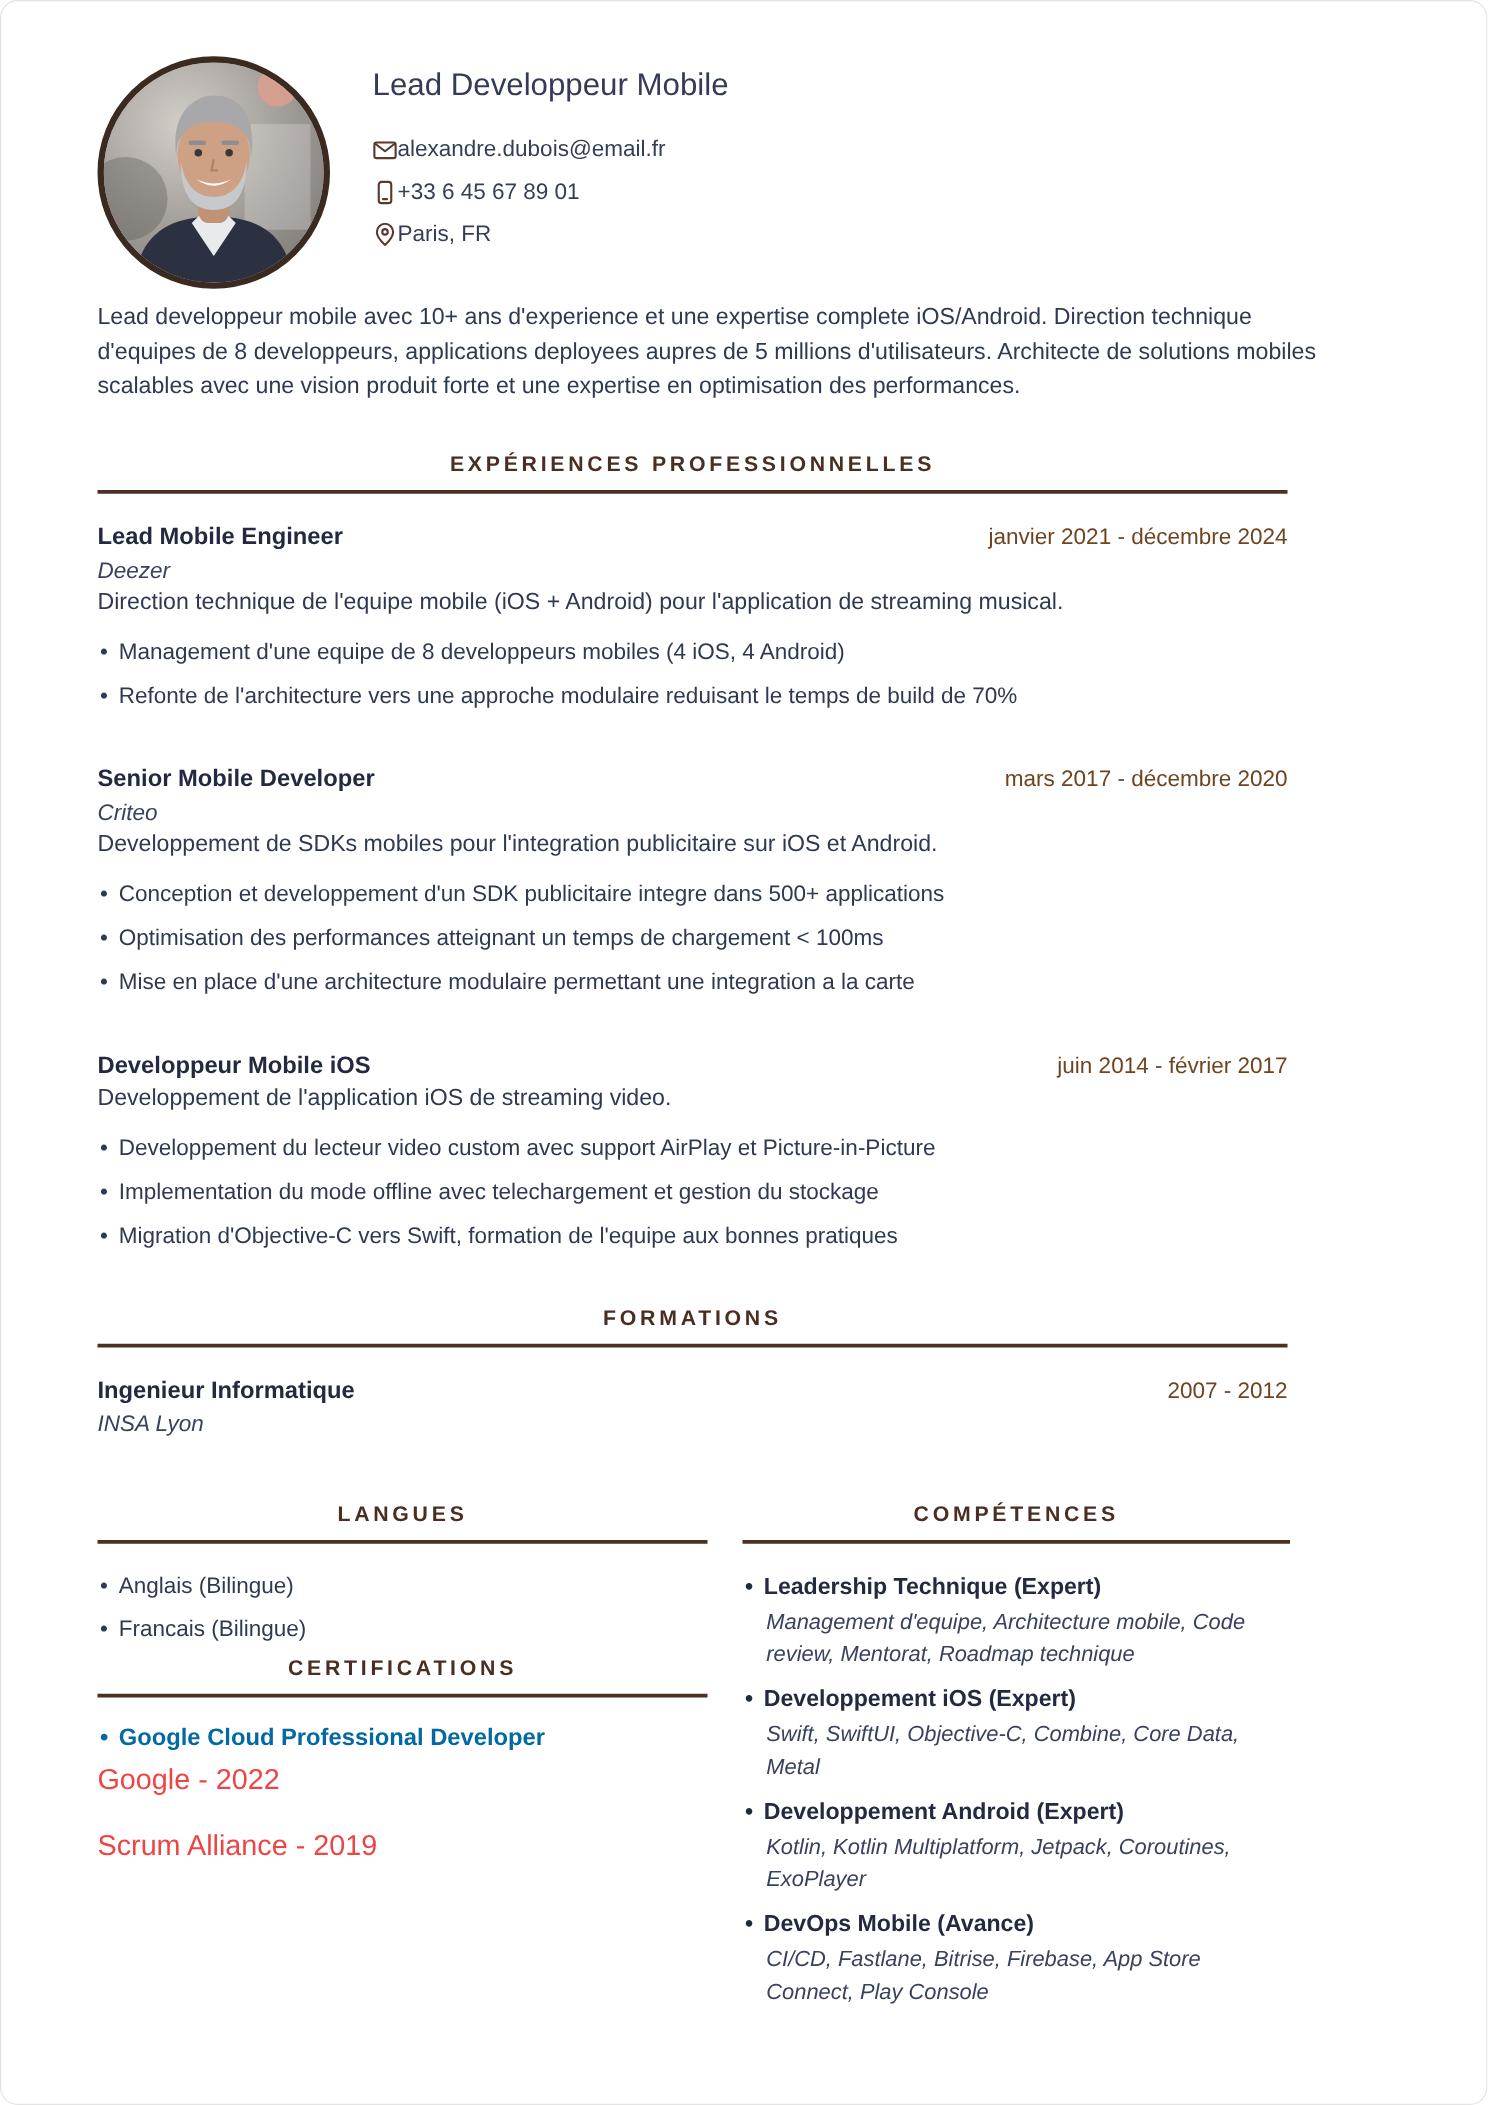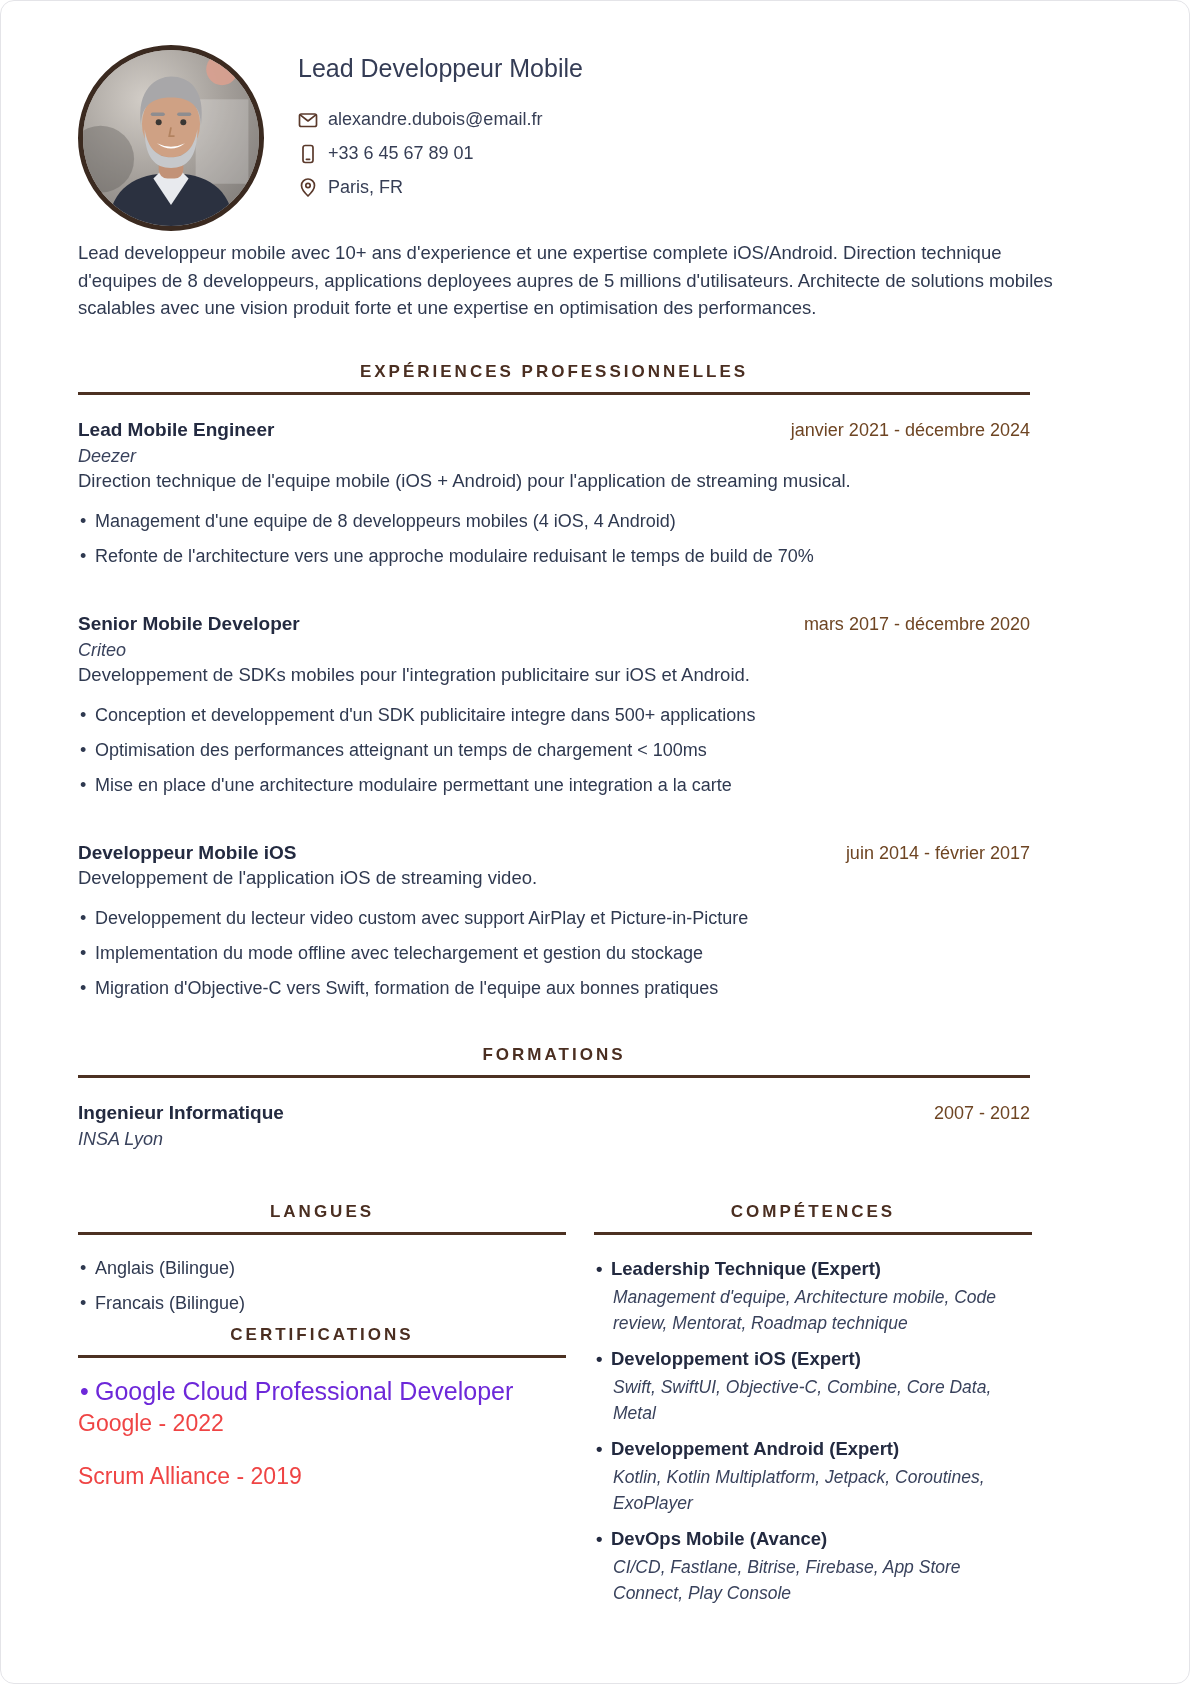--- a/index.html
+++ b/index.html
@@ -15,21 +15,21 @@
     color:#2f3950;
   }
   
   .header{display:flex;align-items:flex-start;padding:44px 0 0 77px;gap:34px;}
   .photo-ring{flex:0 0 auto;width:176px;height:176px;border-radius:50%;border:5px solid #3b2a20;overflow:hidden;background:#b5b1ac;}
   .photo-ring svg{display:block;width:100%;height:100%;}
   .header-text{flex:1;min-width:0;padding-top:4px;}
   .name{margin:0;font-size:80px;line-height:1.02;font-weight:bold;letter-spacing:4px;color:#262b40;white-space:nowrap;}
   .role{margin-top:5px;font-size:25px;color:#343c55;}
   .contact{margin-top:26px;display:flex;flex-direction:column;gap:13px;}
-  .contact-row{display:flex;align-items:center;gap:10px;font-size:18px;color:#363e55;}
+  .contact-row{display:flex;align-items:center;gap:0;font-size:18px;color:#363e55;}
   .contact-row svg{flex:0 0 auto;}
   .icon{stroke:#5a392b;fill:none;stroke-width:1.7;stroke-linecap:round;stroke-linejoin:round;}
   
   .summary{margin:8px 0 0;padding:0 118px 0 77px;font-size:18.5px;line-height:27.5px;color:#2f3950;}
   
   .sec{margin:0 159px 0 77px;}
   .sec-h{margin:0 0 24px;font-size:17px;font-weight:bold;letter-spacing:3px;color:#4a2e21;padding-bottom:10px;border-bottom:3px solid #4c3122;text-align:center;}
   .sec-exp{margin-top:40px;}
   .sec-form{margin-top:4px;}
   
@@ -42,21 +42,21 @@
   .blist{list-style:none;margin:16px 0 0;padding:0;}
   .blist li{position:relative;padding-left:17px;font-size:18px;line-height:26px;margin-bottom:9px;color:#2f3950;}
   .blist li::before{content:"\2022";position:absolute;left:2px;}
   .edu{margin-bottom:8px;}
   
   .cols{display:grid;grid-template-columns:488px 438px;column-gap:28px;margin:52px 159px 0 77px;}
   .col section{margin:0;}
   .col .sec-h{margin-bottom:20px;}
   .sec-cert{margin-top:46px;}
   .cert-item{margin-bottom:26px;}
-  .cert-name{position:relative;padding-left:17px;font-weight:normal;font-size:25px;color:#6d28d9;line-height:26px;}
+  .cert-name{position:relative;padding-left:17px;font-weight:bold;font-size:19px;color:#0369a1;line-height:26px;}
   .cert-name::before{content:"\2022";position:absolute;left:2px;}
   .cert-issuer{margin-top:6px;font-size:23px;color:#ef4444;}
   .skill-item{margin-bottom:8px;}
   .skill-name{position:relative;padding-left:17px;font-weight:bold;font-size:18.5px;color:#232a40;line-height:27px;}
   .skill-name::before{content:"\2022";position:absolute;left:2px;}
   .skill-details{margin:2px 0 4px 19px;font-style:italic;font-size:17.5px;line-height:26.5px;color:#39425c;}
 </style>
 </head>
 <body>
 

